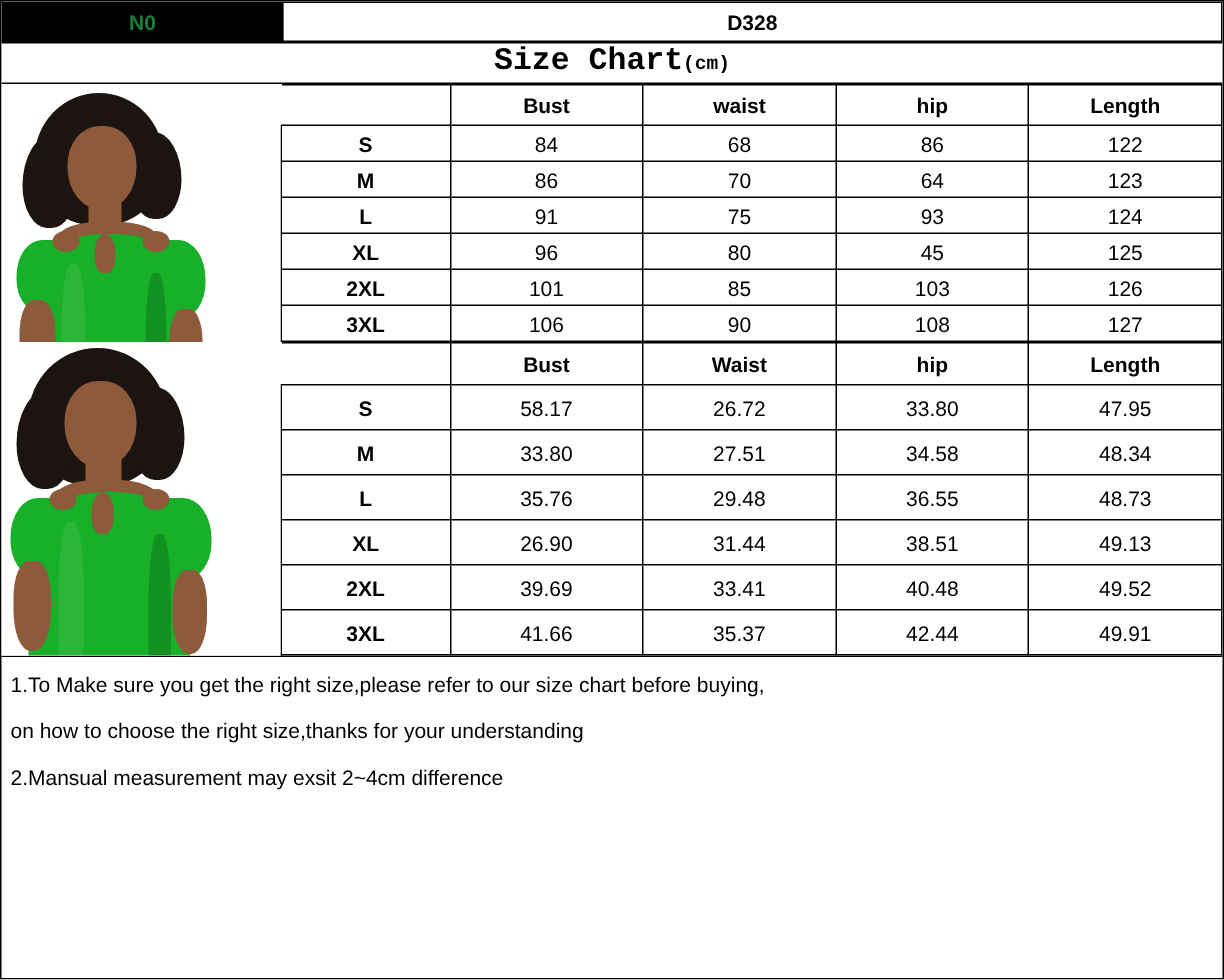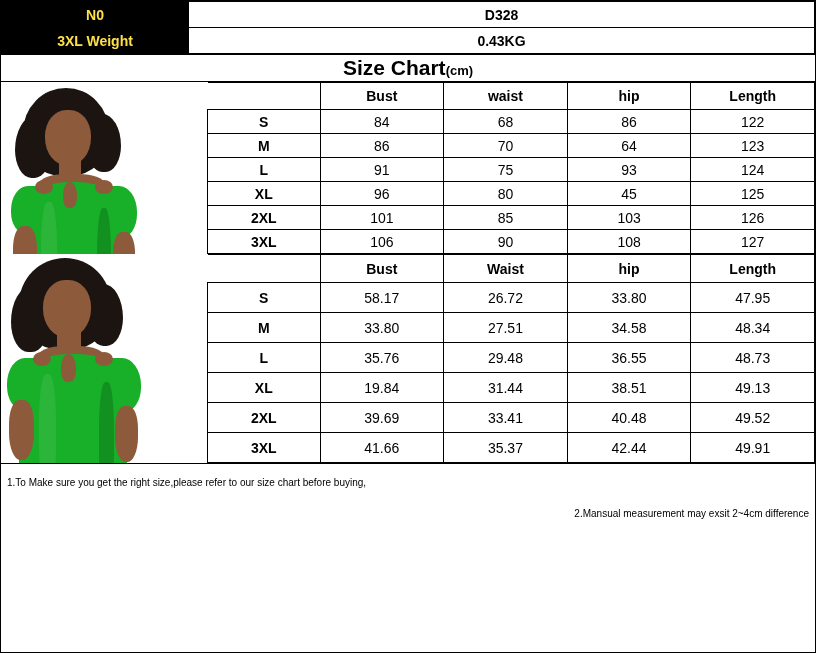--- a/index.html
+++ b/index.html
@@ -32,49 +32,49 @@
     height: 25px;
     font-size: 14px;
     font-weight: bold;
     text-align: center;
     vertical-align: middle;
     padding: 0;
   }
   .info-label {
     width: 186px;
     background: #000;
-    color: #fde047;
+    color: #15803d;
     margin-top: 48px;
   }
   .info-value {
     background: #fff;
     color: #000;
   }
 
   
   .section-title {
     border-top: 1px solid #000;
     border-bottom: 1px solid #000;
     height: 26px;
     line-height: 26px;
     text-align: center;
     font-size: 21px;
     font-weight: bold;
     background: #fff;
+    font-family: Liberation Mono, monospace;
   }
   .section-title .unit {
     font-size: 13px;
     font-weight: bold;
   }
 
   
   .chart-block {
     position: relative;
     background: #fff;
-    padding-left: 20px;
   }
   .chart-block .photo {
     position: absolute;
     left: 0;
     top: 0;
     width: 186px;
     height: 100%;
     overflow: hidden;
     background: #ffffff;
   }
@@ -111,24 +111,24 @@
   .inch .size-table th { height: 27px; }
   .inch .size-table td { height: 29px; }
 
   
   .notes {
     border-top: 1px solid #000;
     padding: 10px 6px 4px 6px;
   }
   .notes p {
     margin: 0 0 14px 0;
-    font-size: 10px;
+    font-size: 14px;
     line-height: 17px;
   }
-  .notes p:last-child { margin-bottom: 0; text-align: right; }
+  .notes p:last-child { margin-bottom: 0; }
 
   
   .model {
     position: absolute;
     left: 0; top: 0; right: 0; bottom: 0;
   }
   .m-hair {
     position: absolute;
     background: #1b1411;
     border-radius: 50% 50% 45% 45%;
@@ -141,24 +141,20 @@
 </head>
 <body>
 
 <div id="page">
 
   <table class="info-table">
     <tbody>
       <tr>
         <td class="info-label">N0</td>
         <td class="info-value">D328</td>
-      </tr>
-      <tr>
-        <td class="info-label">3XL Weight</td>
-        <td class="info-value">0.43KG</td>
       </tr>
     </tbody>
   </table>
 
   <div class="section-title">
     <span>Size Chart</span><span class="unit">(cm)</span>
   </div>
 
   <div class="chart-block cm">
     <div class="photo">
@@ -301,21 +297,21 @@
           </tr>
           <tr>
             <td class="rowhead">L</td>
             <td>35.76</td>
             <td>29.48</td>
             <td>36.55</td>
             <td>48.73</td>
           </tr>
           <tr>
             <td class="rowhead">XL</td>
-            <td>19.84</td>
+            <td>26.90</td>
             <td>31.44</td>
             <td>38.51</td>
             <td>49.13</td>
           </tr>
           <tr>
             <td class="rowhead">2XL</td>
             <td>39.69</td>
             <td>33.41</td>
             <td>40.48</td>
             <td>49.52</td>
@@ -327,16 +323,17 @@
             <td>42.44</td>
             <td>49.91</td>
           </tr>
         </tbody>
       </table>
     </div>
   </div>
 
   <div class="notes">
     <p>1.To Make sure you get the right size,please refer to our size chart before buying,</p>
+    <p>on how to choose the right size,thanks for your understanding</p>
     <p>2.Mansual measurement may exsit 2~4cm difference</p>
   </div>
 
 </div>
 
 </body></html>

